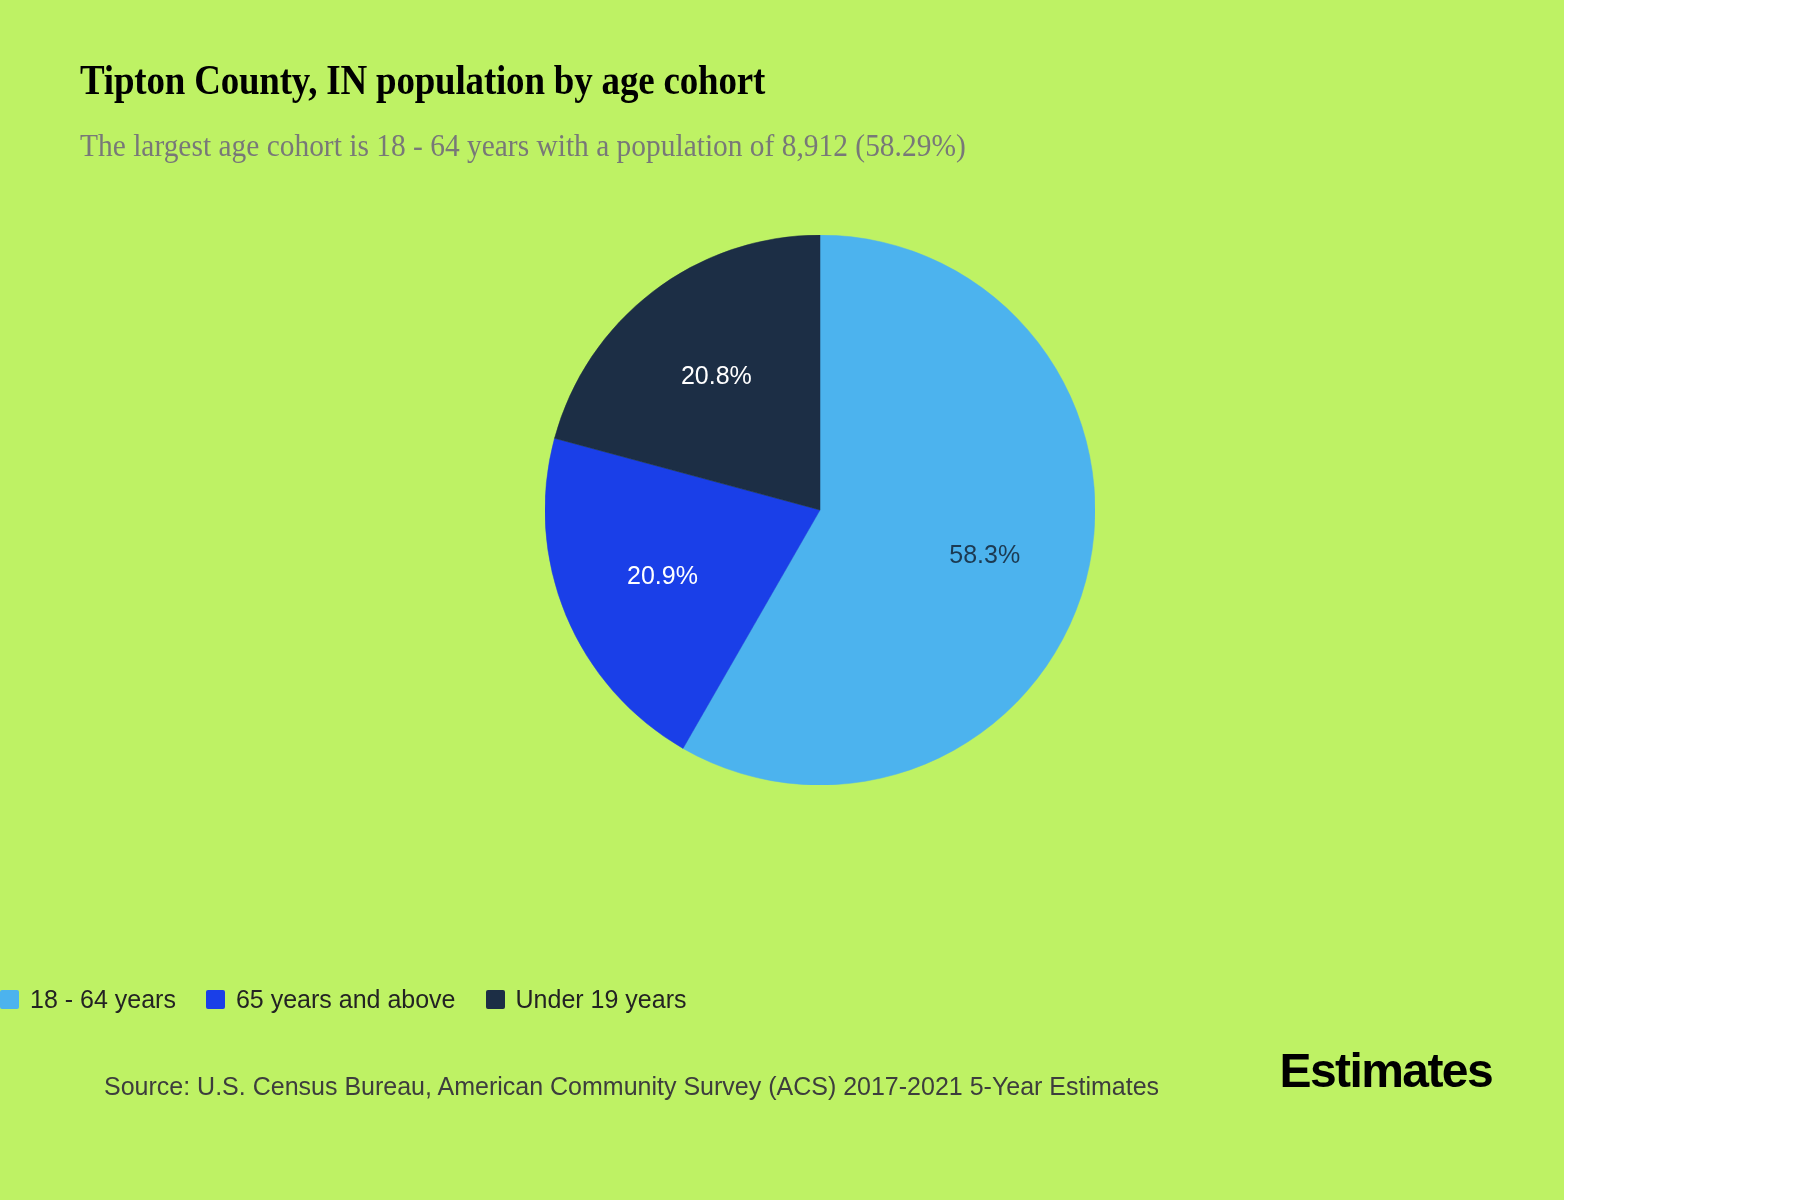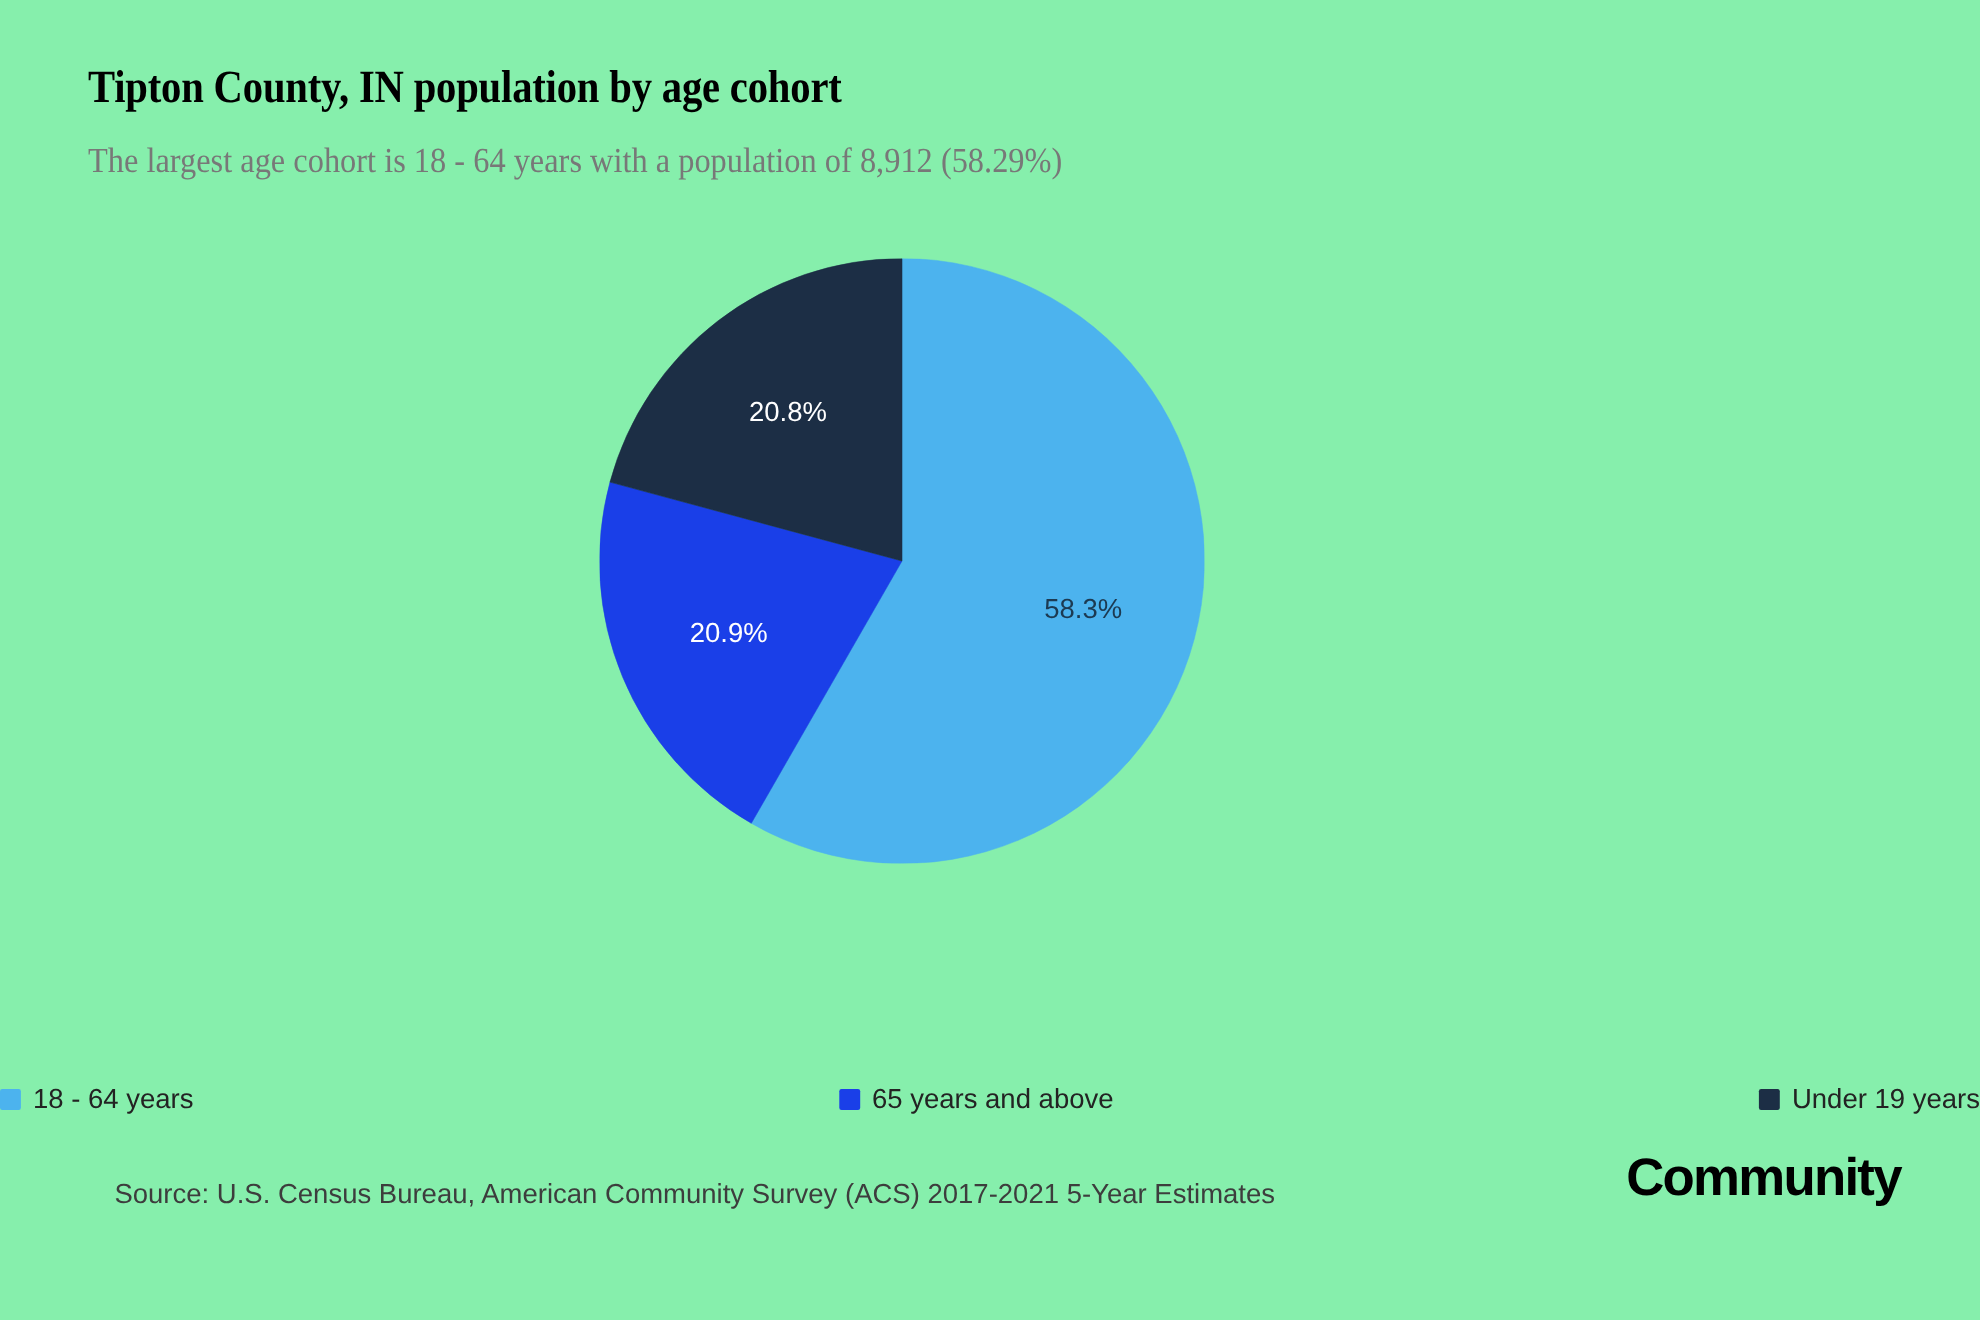--- a/index.html
+++ b/index.html
@@ -2,21 +2,21 @@
 <html><head>
 <meta charset="utf-8">
 <style>
   * { margin:0; padding:0; box-sizing:border-box; }
   html, body {
     width:1800px; height:1200px;
     background:#ffffff;
     font-family:"Liberation Sans", sans-serif;
     overflow:hidden;
   }
-  .page { position:relative; width:1800px; height:1200px; background:#86efac; }
+  .page { position:relative; width:1564px; height:1200px; background:#bef264; }
 
   
   .chart-title {
     position:absolute; left:80px; top:54px;
     font-family:"Liberation Serif", serif;
     font-weight:700;
     font-size:42px;
     line-height:52px;
     color:#000000;
     letter-spacing:-0.2px;
@@ -49,21 +49,21 @@
     font-size:25px;
     font-weight:400;
   }
 
   
   .legend {
     position:absolute;
     left:0; top:985px;
     width:1800px;
     display:flex;
-    justify-content:space-between;
+    justify-content:flex-start;
     align-items:center;
     gap:30px;
   }
   .legend-item {
     display:flex;
     align-items:center;
     gap:11px;
   }
   .legend-swatch {
     width:19px; height:19px;
@@ -131,15 +131,15 @@
         <span class="legend-label">65 years and above</span>
       </div>
       <div class="legend-item">
         <span class="legend-swatch" style="background: rgb(28, 46, 69);"></span>
         <span class="legend-label">Under 19 years</span>
       </div>
     </div>
 
   <div class="source">Source: U.S. Census Bureau, American Community Survey (ACS) 2017-2021 5-Year Estimates</div>
 
-  <div class="brand">Community</div>
+  <div class="brand">Estimates</div>
 
 </div>
 
 </body></html>

